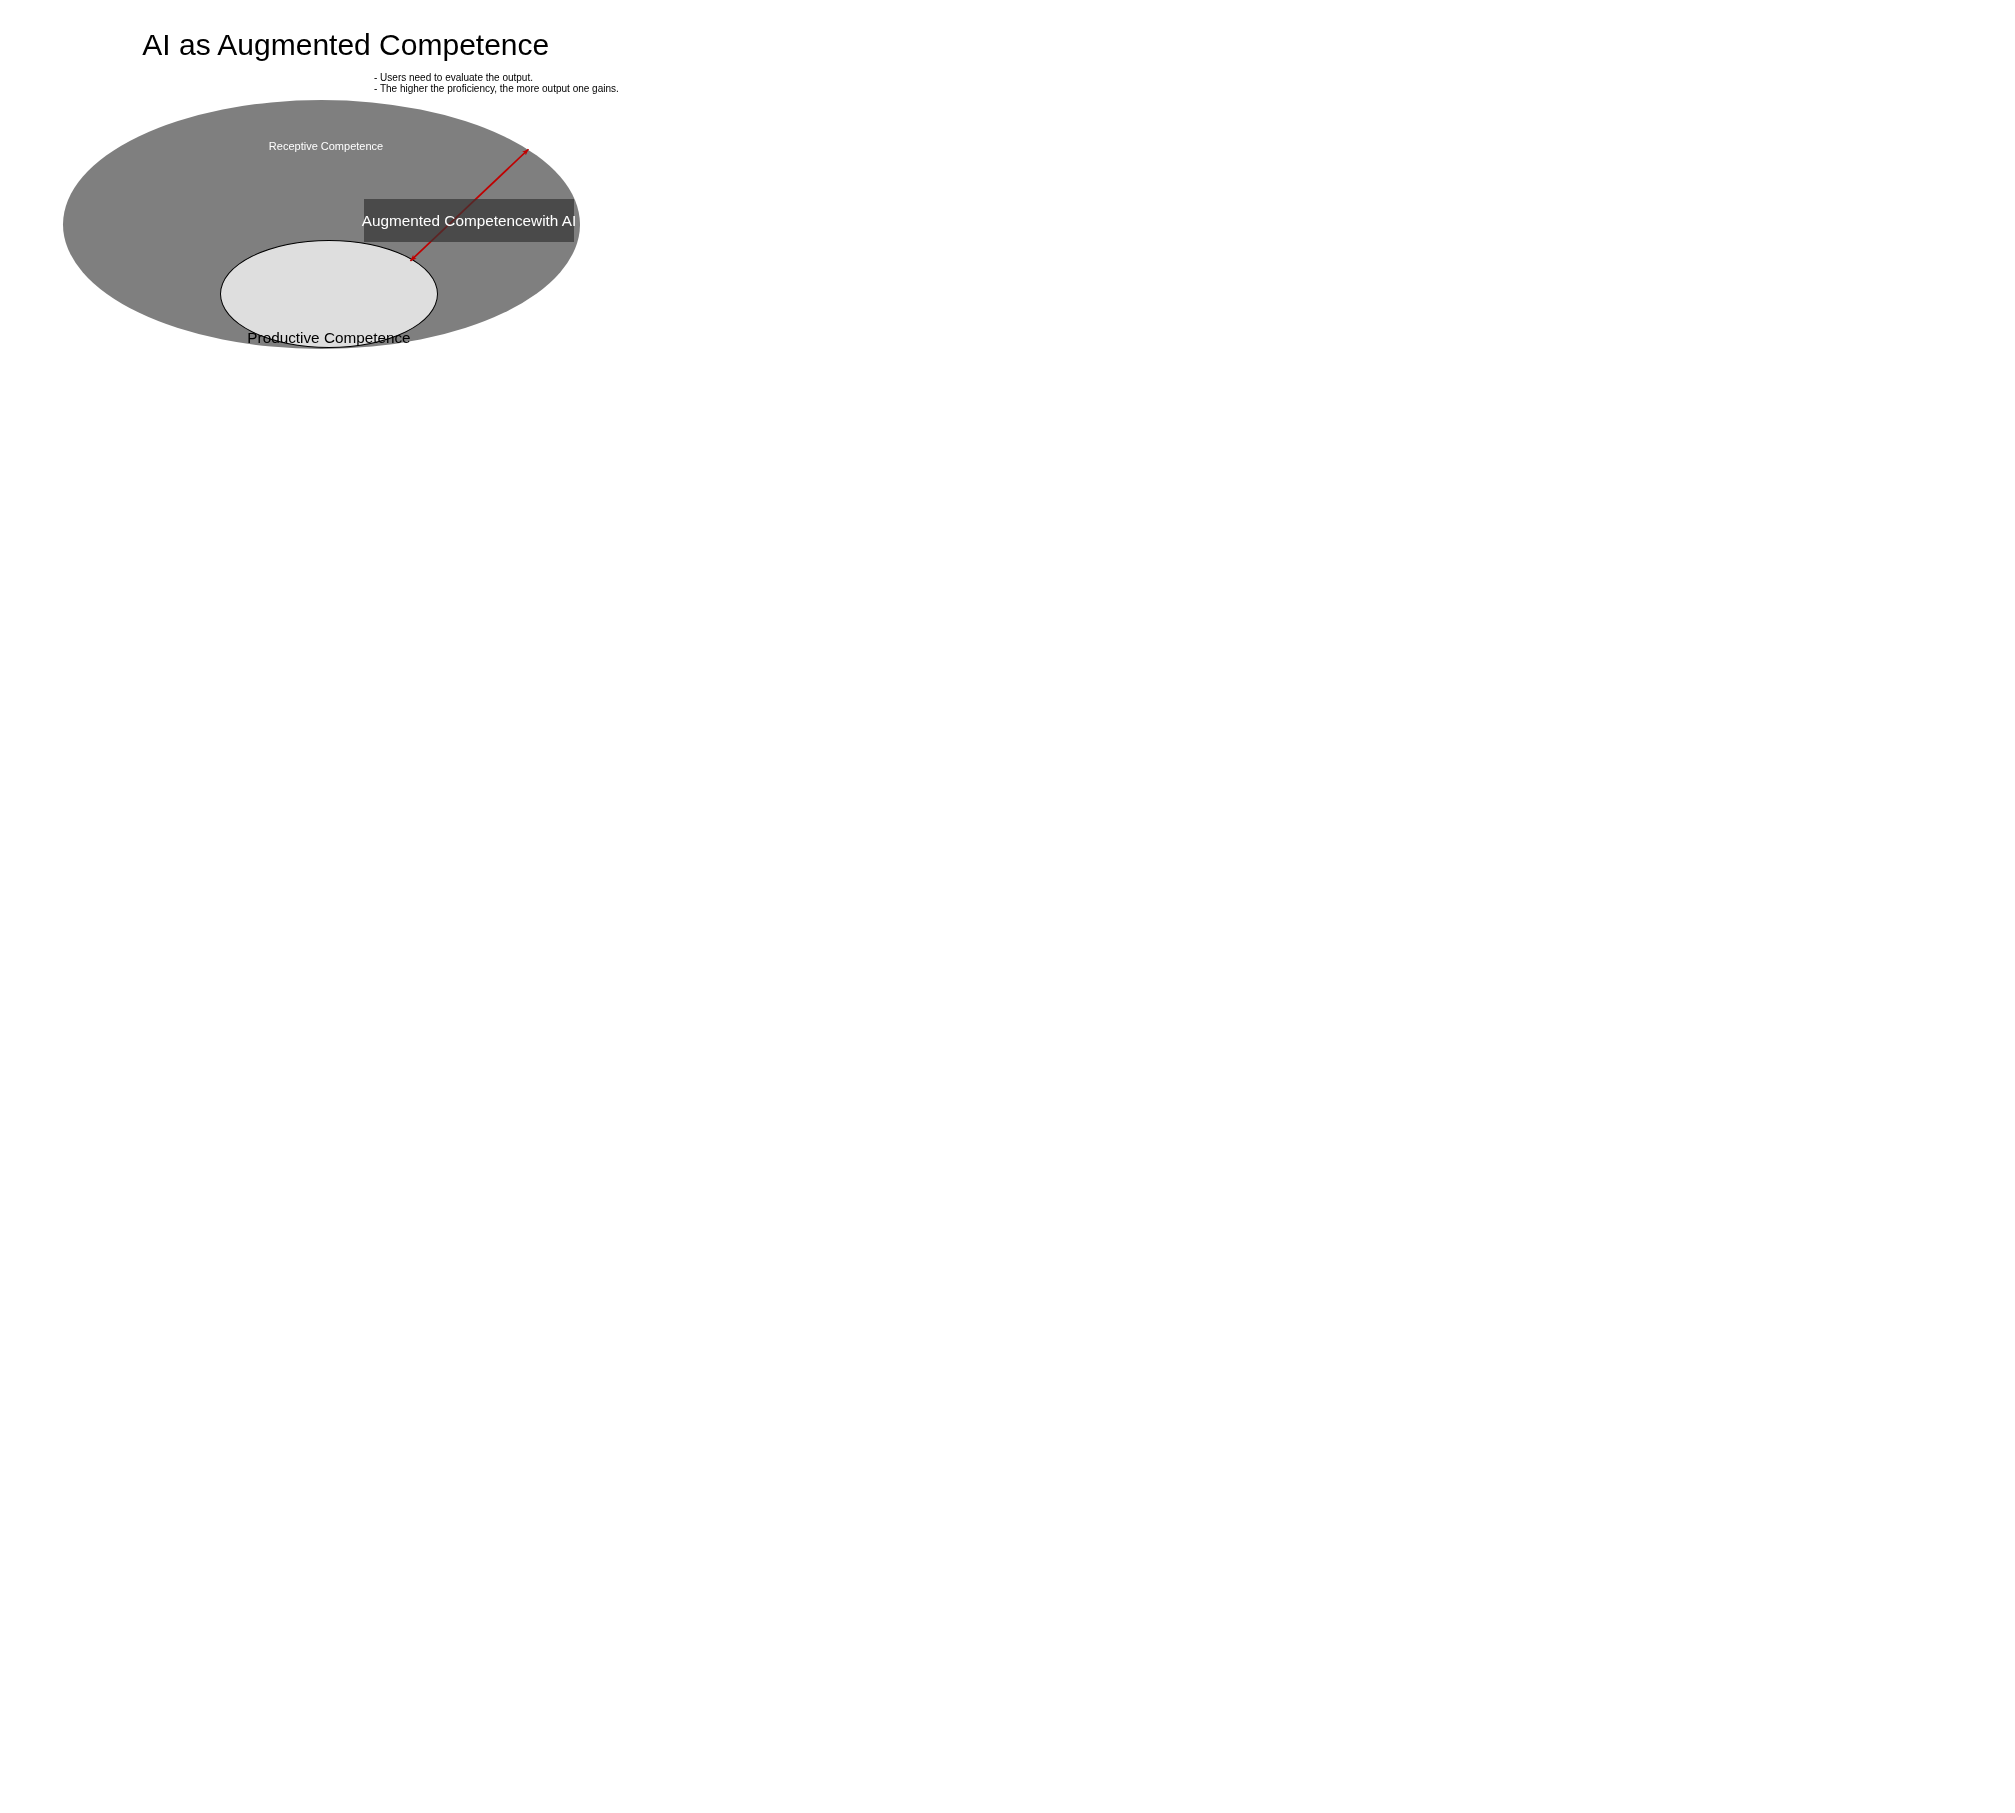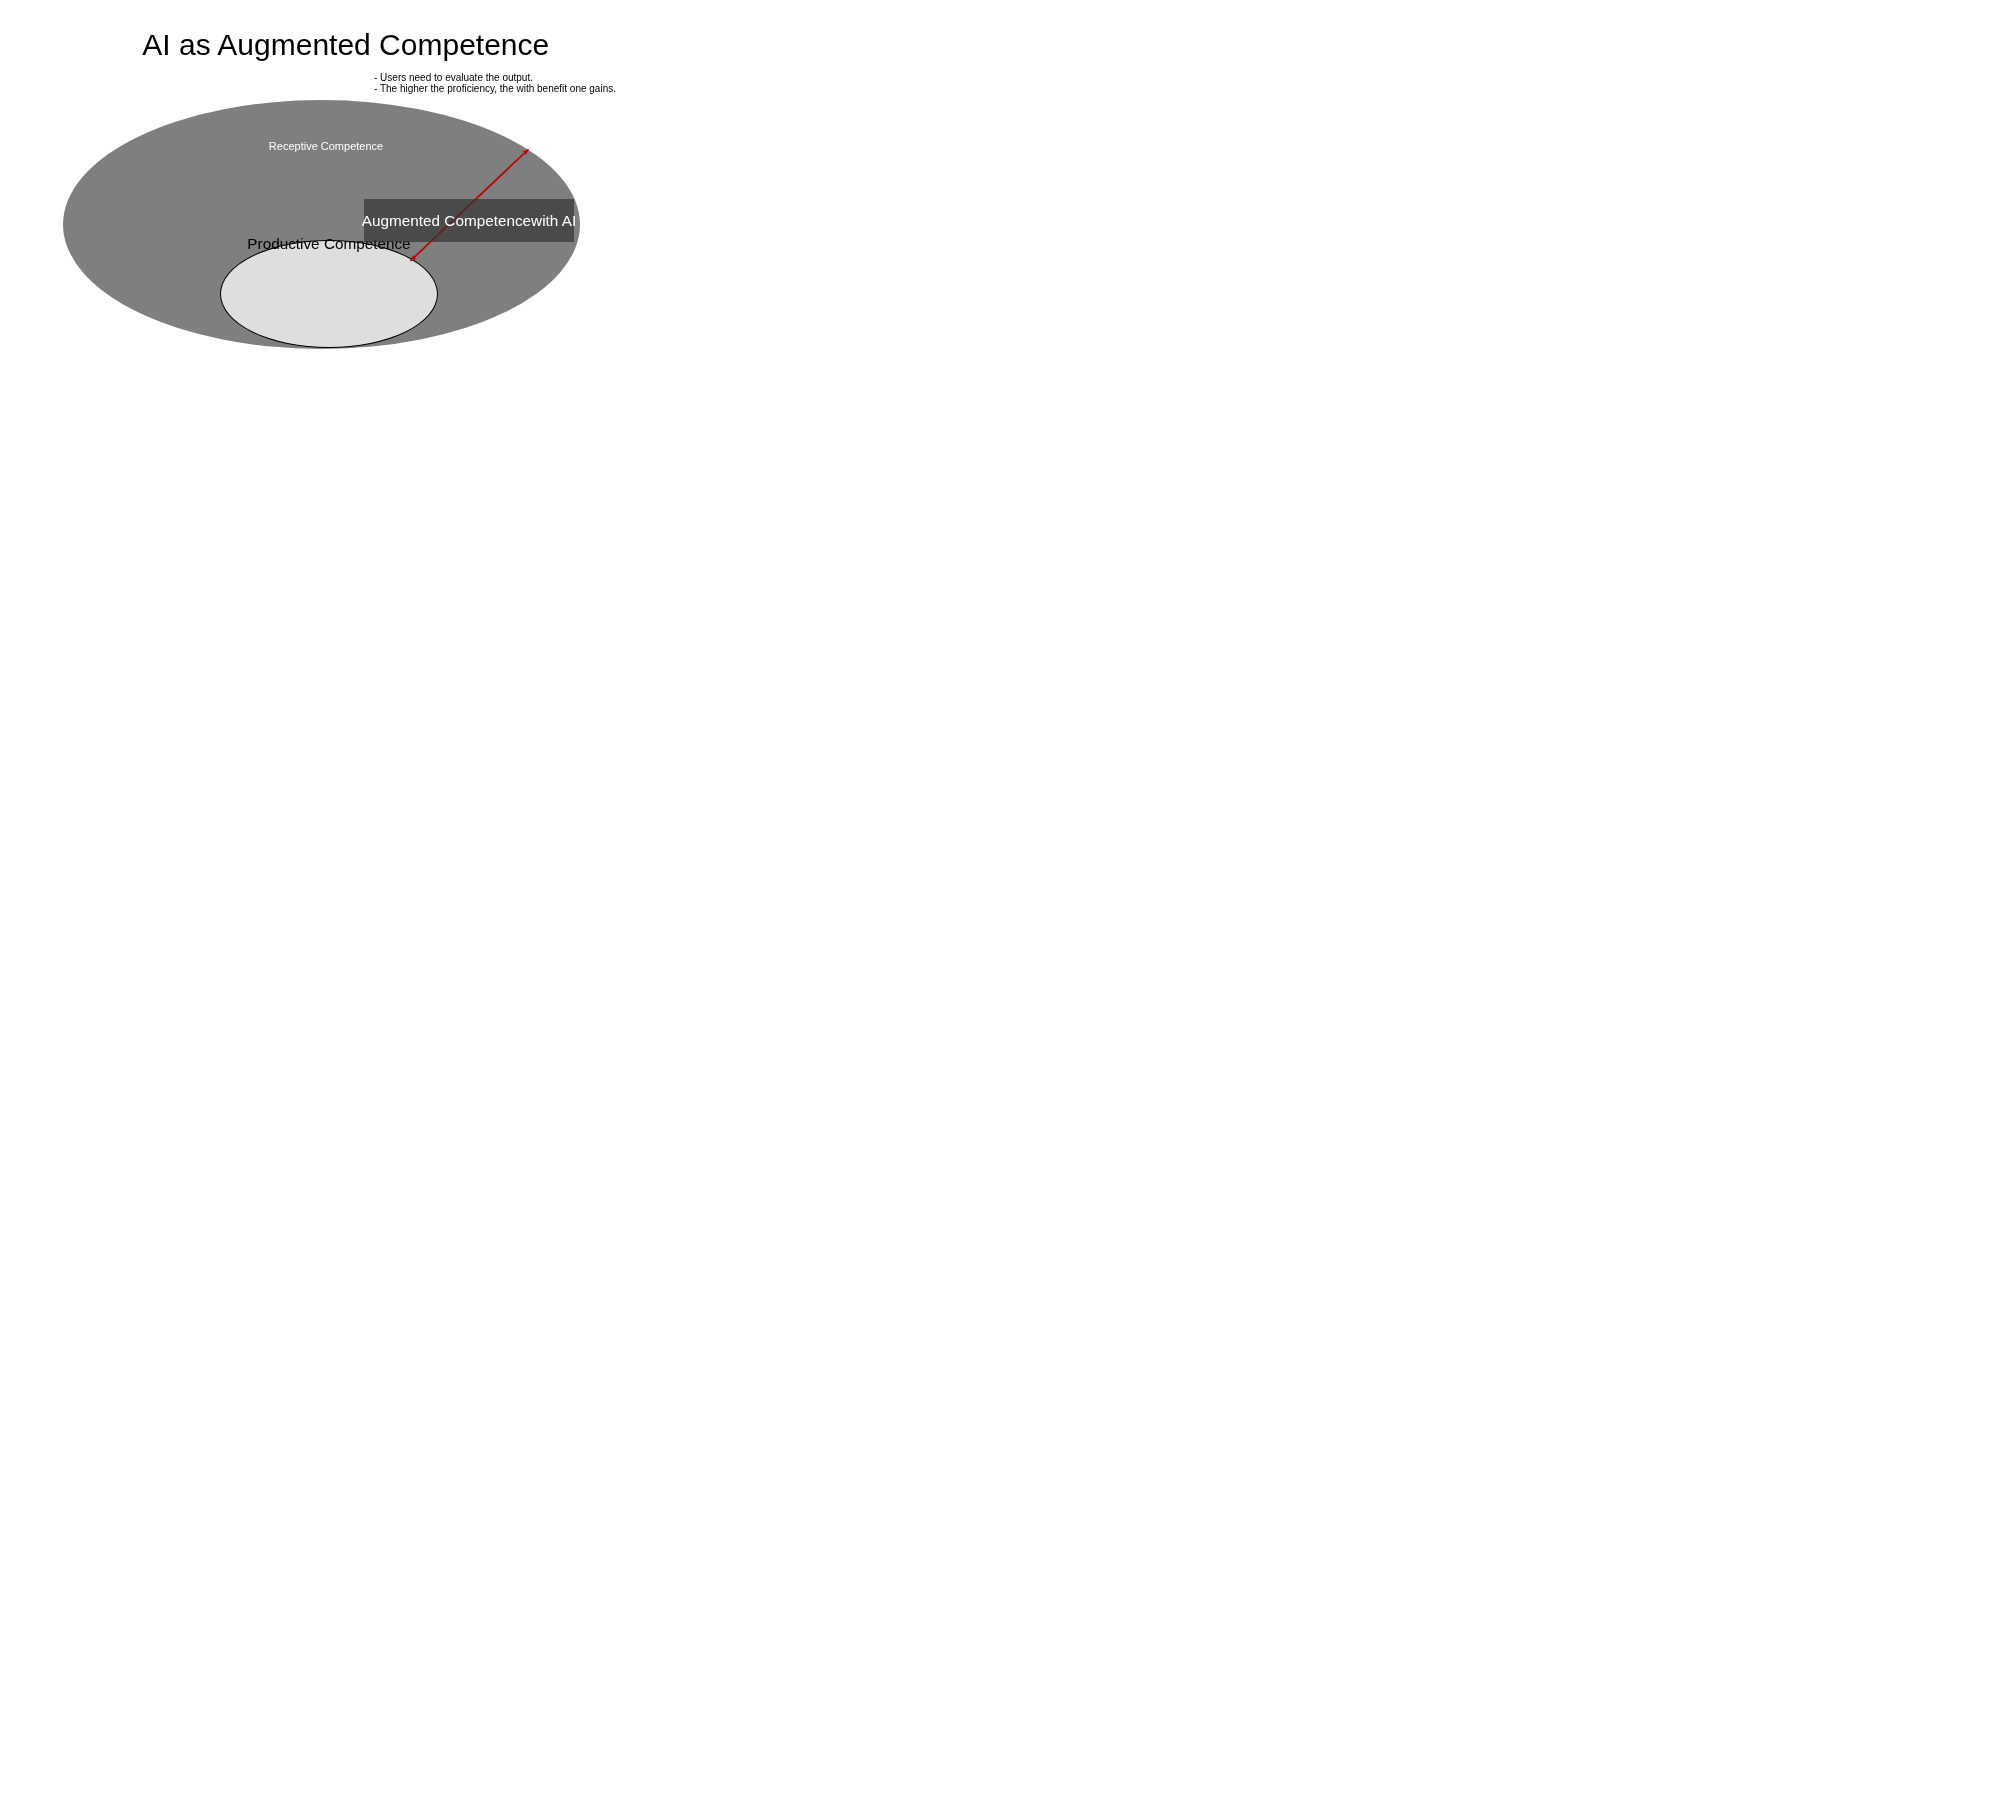--- a/index.html
+++ b/index.html
@@ -49,21 +49,21 @@
   }
   .inner-ellipse {
     position: absolute;
     left: 220px; top: 240px;
     width: 218px; height: 108px;
     box-sizing: border-box;
     border-radius: 50%;
     background: var(--inner-ellipse, #dedede);
     border: 0.8px solid var(--inner-ellipse-border, #000);
     display: flex;
-    align-items: flex-start;
+    align-items: flex-end;
     justify-content: center;
     z-index: 2;
   }
   .inner-label {
     font-size: 15.3px;
     line-height: 17.7px;
     color: var(--label-text-dark, #000);
     white-space: nowrap;
     margin-top: -5.6px; 
   }
@@ -95,21 +95,21 @@
 </style>
 </head>
 <body>
 
 <div id="stage">
 
   <div class="slide-title">AI as Augmented Competence</div>
 
   <div class="notes">
     <div>- Users need to evaluate the output.</div>
-    <div>- The higher the proficiency, the with benefit one gains.</div>
+    <div>- The higher the proficiency, the more output one gains.</div>
   </div>
 
   <div class="outer-ellipse"></div>
 
   <div class="outer-label">Receptive Competence</div>
 
   <div class="inner-ellipse">
     <div class="inner-label">Productive Competence</div>
   </div>
 

